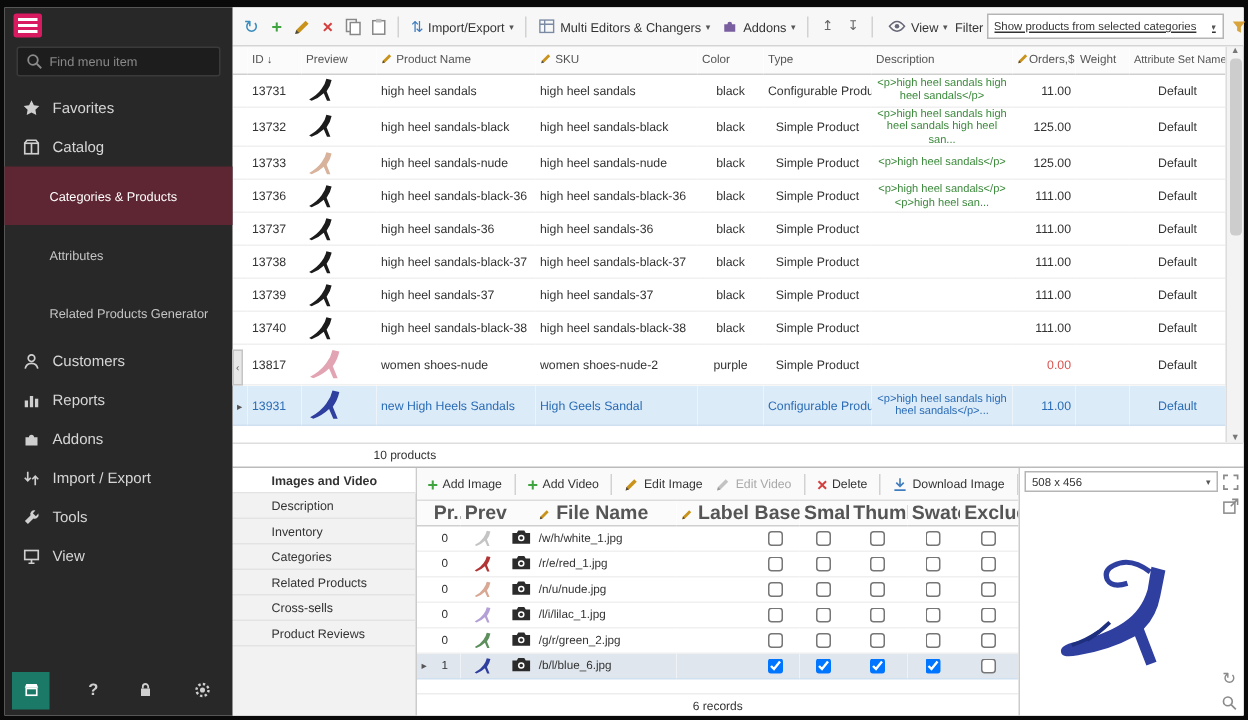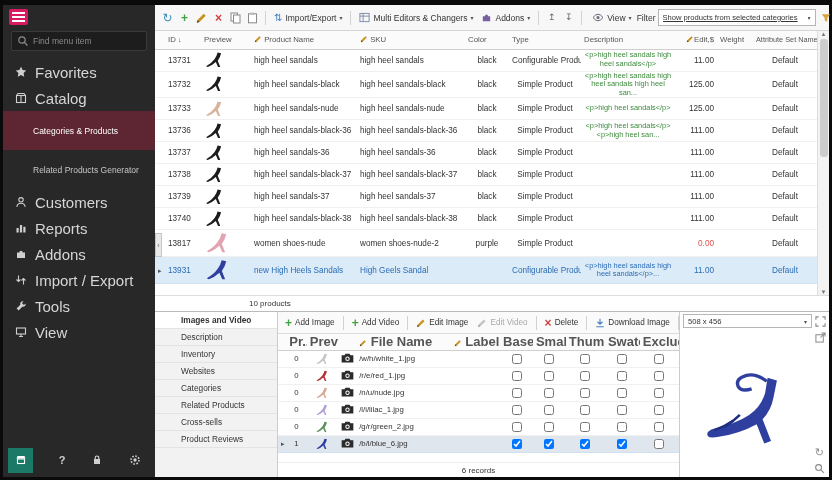--- a/index.html
+++ b/index.html
@@ -7,21 +7,21 @@
   .app { width:832px; height:480px; border:3px solid #0a0a0a; border-top:5px solid #0a0a0a; display:flex; background:#fff; position:relative; }
 
   
   .sidebar { width:152px; background:#282828; color:#d6d6d6; display:flex; flex-direction:column; flex:none; position:relative; }
   .sb-head { height:24px; display:flex; align-items:center; padding-left:6px; }
   .burger { width:19px; height:16px; background:#d81b60; border-radius:2px; display:flex; flex-direction:column; justify-content:center; gap:2px; padding:0 3px; }
   .burger i { display:block; height:2px; background:#fff; }
   .sb-search { margin:2px 8px 8px; height:20px; background:#1d1d1d; border:1px solid #3a3a3a; border-radius:2px; display:flex; align-items:center; gap:4px; padding:0 5px; }
   .sb-search input { background:transparent; border:none; outline:none; color:#bbb; font-size:8.5px; width:100%; }
   .sb-search input::placeholder { color:#8a8a8a; }
-  .sb-item { height:26px; display:flex; align-items:center; gap:8px; padding-left:12px; font-size:15px; white-space:nowrap; }
+  .sb-item { height:26px; display:flex; align-items:center; gap:8px; padding-left:12px; font-size:10px; white-space:nowrap; }
   .sb-sub { height:39px; display:flex; align-items:center; padding-left:30px; font-size:8.5px; color:#c6c6c6; white-space:nowrap; overflow:hidden; }
   .sb-sub.selected { background:#5e2633; color:#fff; }
   .si { width:12px; height:12px; flex:none; }
   .sb-bottom { margin-top:auto; height:34px; display:flex; align-items:center; justify-content:space-between; padding:0 14px 0 5px; }
   .store-btn { width:25px; height:25px; background:#1b7a67; display:flex; align-items:center; justify-content:center; }
   .qmark { font-size:11px; font-weight:bold; color:#cfcfcf; }
   .splitter { position:absolute; right:-7px; top:228px; width:7px; height:24px; background:#e8e8e8; border:1px solid #c5c5c5; font-size:7px; color:#666; display:flex; align-items:center; justify-content:center; z-index:6; }
 
   
   .main { flex:1; min-width:0; display:flex; flex-direction:column; background:#fff; }
@@ -140,20 +140,23 @@
     </div>
     <div class="sb-item">
       <svg class="si" viewBox="0 0 12 12">
           <rect x="1.5" y="3.5" width="9" height="7" fill="none" stroke="#cfcfcf" stroke-width="1.1"></rect>
           <path d="M1.5 3.5L3 1.5h6l1.5 2M6 3.5v7" fill="none" stroke="#cfcfcf" stroke-width="1.1"></path>
         </svg>
       <span>Catalog</span>
     </div>
     <div class="sb-sub selected">
       <span>Categories &amp; Products</span>
+    </div>
+    <div class="sb-sub">
+      <span>Attributes</span>
     </div>
     <div class="sb-sub">
       <span>Related Products Generator</span>
     </div>
     <div class="sb-item">
       <svg class="si" viewBox="0 0 12 12">
           <circle cx="6" cy="3.8" r="2.2" fill="none" stroke="#cfcfcf" stroke-width="1.1"></circle>
           <path d="M1.8 10.8c.4-2.4 2-3.6 4.2-3.6s3.8 1.2 4.2 3.6" fill="none" stroke="#cfcfcf" stroke-width="1.1"></path>
         </svg>
       <span>Customers</span>
@@ -302,21 +305,21 @@
                     <use href="#pencil"></use>
                   </svg> <span>Product Name</span></th>
               <th><svg class="hpencil" viewBox="0 0 12 12">
                     <use href="#pencil"></use>
                   </svg> <span>SKU</span></th>
               <th><span>Color</span></th>
               <th><span>Type</span></th>
               <th><span>Description</span></th>
               <th class="c-price"><svg class="hpencil" viewBox="0 0 12 12">
                     <use href="#pencil"></use>
-                  </svg><span>Edit,$</span></th>
+                  </svg><span>Orders,$</span></th>
               <th><span>Weight</span></th>
               <th class="c-attr"><span>Attribute Set Name</span></th>
             </tr>
           </thead>
           <tbody id="product-tbody">
               <tr class="prow">
     <td class="c-marker"><span class="marker"></span></td>
     <td><span>13731</span></td>
     <td><svg class="shoe" viewBox="0 0 24 24" style="color: rgb(28, 28, 28);">
                     <use href="#heel"></use>
@@ -482,23 +485,20 @@
     <div class="bottom">
       <div class="tabs">
         <div class="tab selected">
             <span>Images and Video</span>
           </div>
         <div class="tab">
             <span>Description</span>
           </div>
         <div class="tab">
             <span>Inventory</span>
-          </div>
-        <div class="tab">
-            <span>Websites</span>
           </div>
         <div class="tab">
             <span>Categories</span>
           </div>
         <div class="tab">
             <span>Related Products</span>
           </div>
         <div class="tab">
             <span>Cross-sells</span>
           </div>

